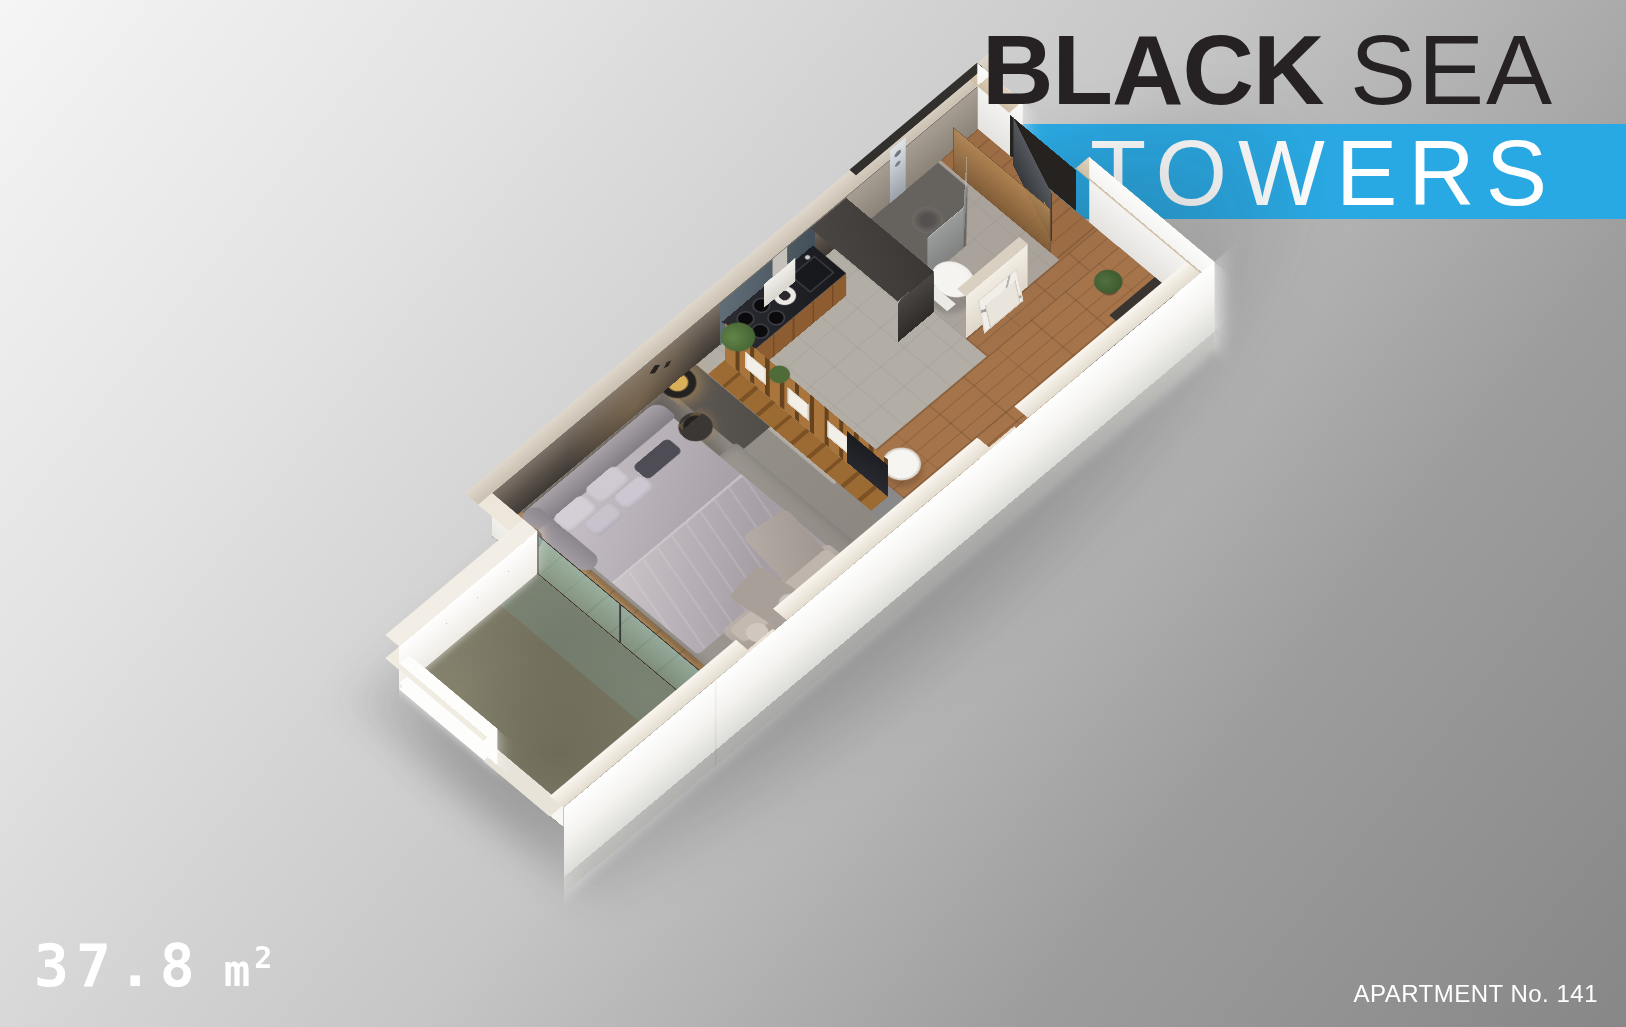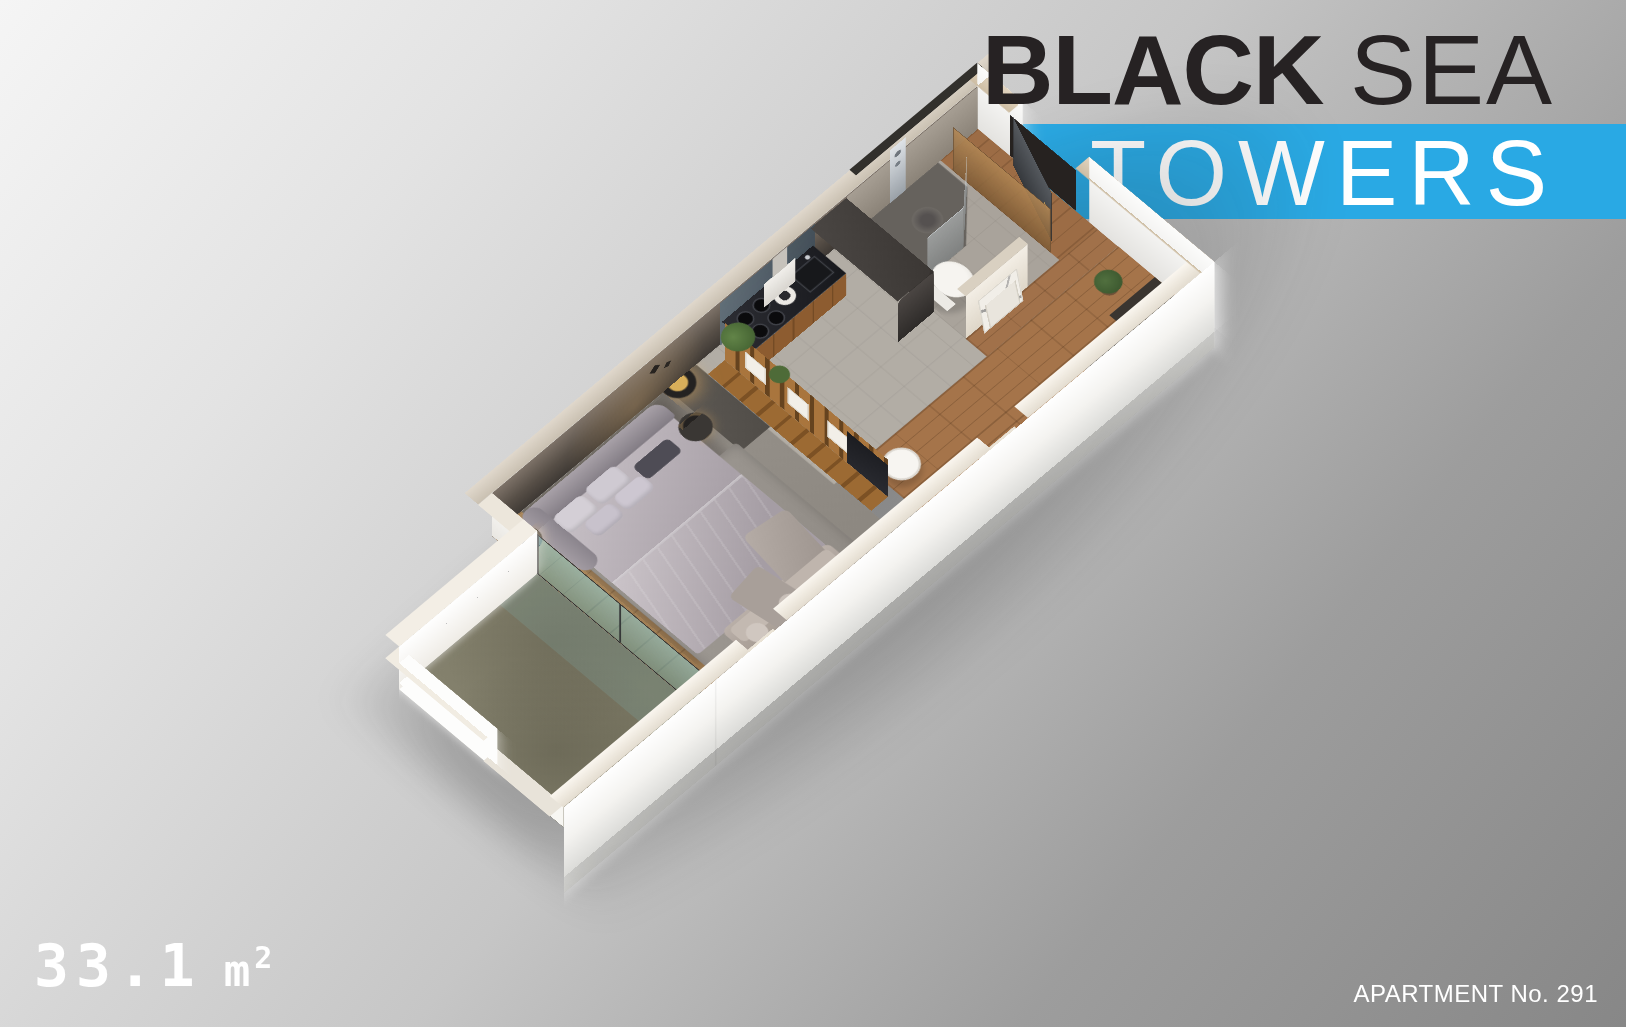--- a/index.html
+++ b/index.html
@@ -189,14 +189,14 @@
   </div>
   <div class="p3" style="width:185px;height:108px;transform:translate3d(845px,24px,108px) rotateZ(90deg) rotateX(-90deg);background:linear-gradient(to bottom,rgba(175,132,82,.92),rgba(124,90,53,.85)),linear-gradient(100deg,rgba(255,255,255,.18) 10%,transparent 30%);border:2px solid #6e5132;box-sizing:border-box;"></div>
 
   <div class="p3" style="width:310px;height:98px;transform:translate3d(0px,85px,98px) rotateZ(90deg) rotateX(-90deg);background:linear-gradient(to bottom,rgba(140,215,225,.5),rgba(80,175,190,.38));border:3px solid #2f3032;box-sizing:border-box;">
     <div style="position:absolute;left:50%;top:0;width:3px;height:100%;background:#2f3032;"></div>
   </div>
 
 </div>
 </div>
 
-<div class="area"><span>33.1</span><span class="unit">m</span><span class="unit sup">2</span></div>
-<div class="apt">APARTMENT No. 291</div>
+<div class="area"><span>37.8</span><span class="unit">m</span><span class="unit sup">2</span></div>
+<div class="apt">APARTMENT No. 141</div>
 
 </body></html>

